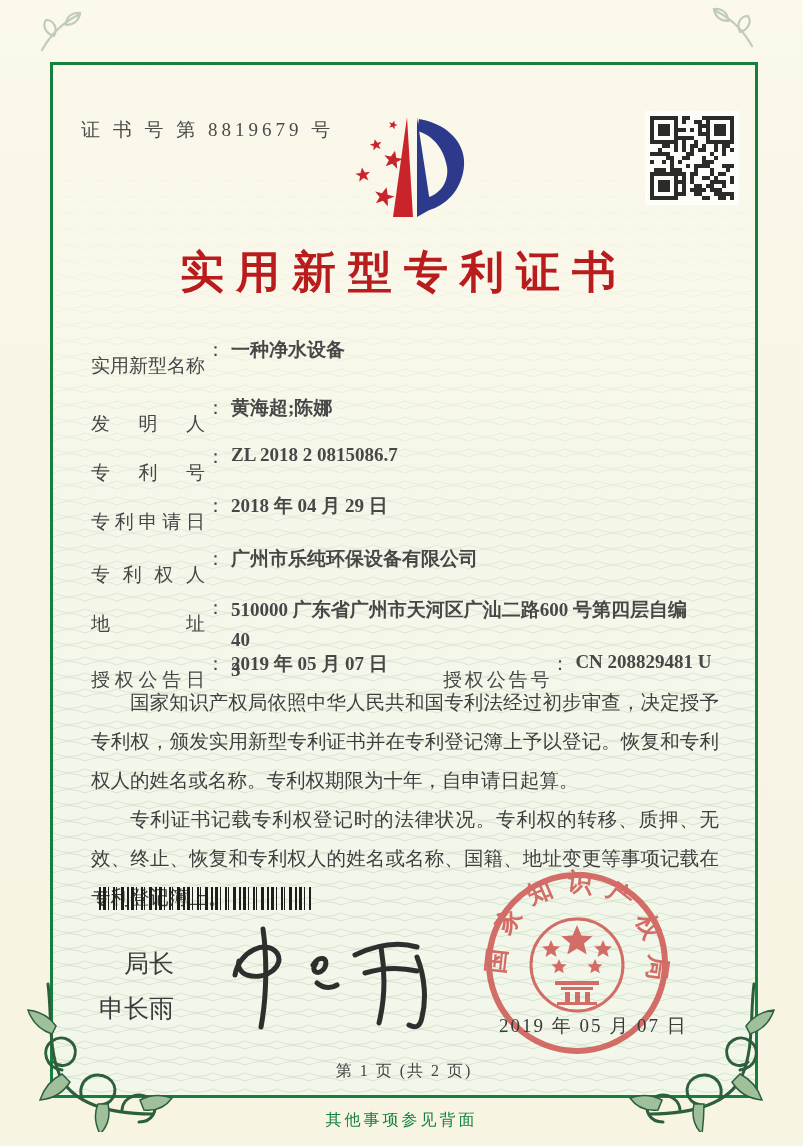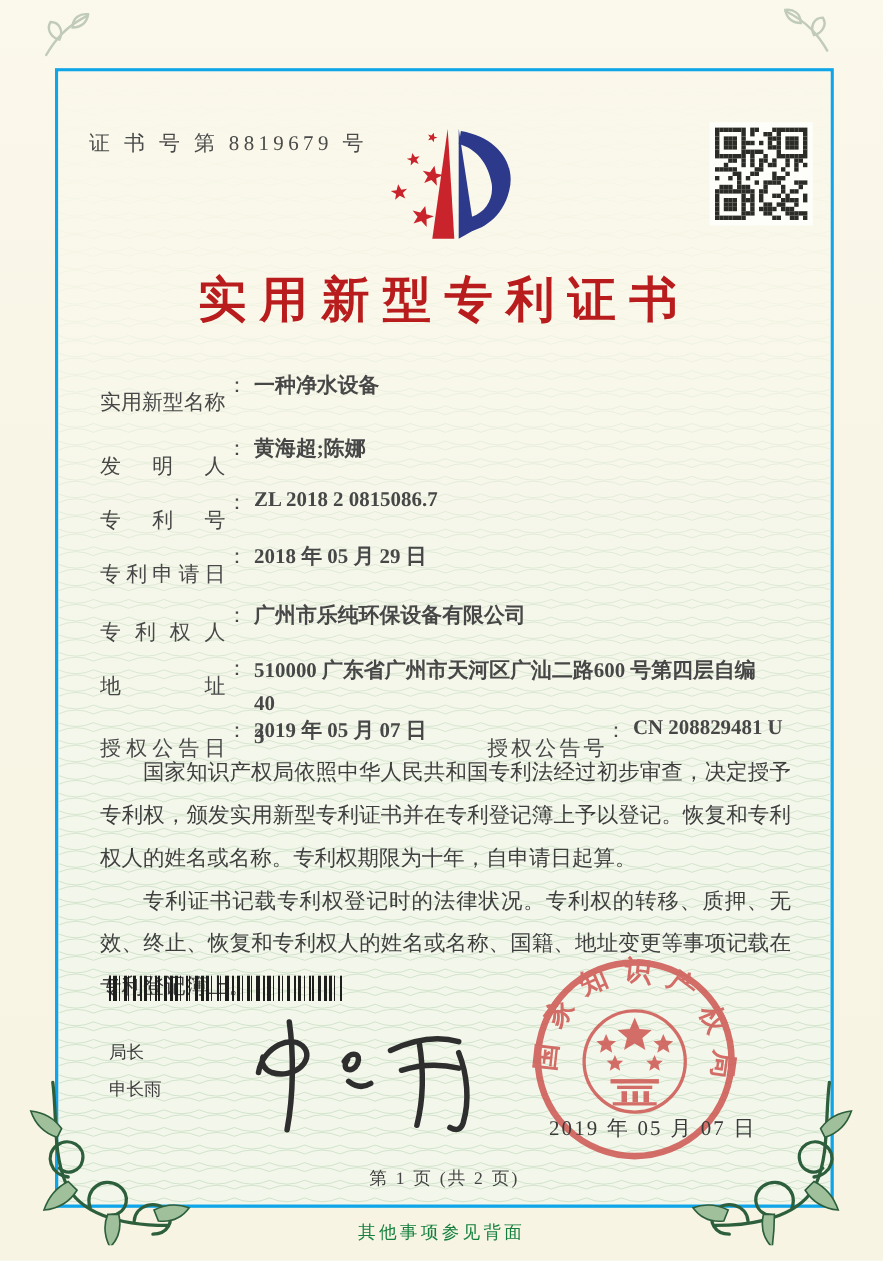--- a/index.html
+++ b/index.html
@@ -4,21 +4,21 @@
 <style>
   html,body{margin:0;padding:0;}
   body{
     width:803px;height:1146px;position:relative;overflow:hidden;
     background:linear-gradient(180deg,#fbf8ec 0%,#f8f5e6 40%,#f7f4e4 100%);
     font-family:"Liberation Serif","DejaVu Serif",serif;color:#3d3d3d;
   }
   .page{position:absolute;inset:0;}
   
   .frame{position:absolute;left:50px;top:62px;width:702px;height:1030px;
-    border:3px solid #0ea5e9;background:#f3f7eb;}
+    border:3px solid #15803d;background:#f3f7eb;}
   .guilloche{position:absolute;inset:0;z-index:0;}
   .paper-tint{position:absolute;inset:0;z-index:1;
     background:linear-gradient(180deg,rgba(251,248,234,.95) 0%,rgba(251,248,234,.8) 20%,rgba(248,246,232,.35) 45%,rgba(245,247,233,.05) 72%);}
   .content{position:absolute;inset:0;z-index:2;}
   
   .cert-no{position:absolute;left:28px;top:52px;font-size:19px;letter-spacing:4px;color:#4a4a4a;}
   .logo{position:absolute;left:288px;top:40px;}
   .qr{position:absolute;left:592px;top:46px;display:grid;
     grid-template-columns:repeat(21,4px);grid-auto-rows:4px;background:#fdfdfa;padding:5px;}
   .qc{width:4px;height:4px;} .qc.on{background:#2b2b28;}
@@ -36,22 +36,22 @@
   
   .paras{position:absolute;left:38px;top:618px;width:628px;font-size:19.5px;line-height:39px;
     text-align:justify;color:#3f3f3f;}
   .paras p{margin:0;text-indent:2em;}
   
   .barcode{position:absolute;left:46px;top:822px;width:212px;height:23px;
     background:
      repeating-linear-gradient(90deg,#1e1e1c 0 2px,transparent 2px 4px,#1e1e1c 4px 7px,transparent 7px 9px,
        #1e1e1c 9px 10px,transparent 10px 14px,#1e1e1c 14px 16px,transparent 16px 17px,
        #1e1e1c 17px 18px,transparent 18px 22px,#1e1e1c 22px 25px,transparent 25px 28px);}
-  .director{position:absolute;left:46px;top:882px;font-size:16px;color:#3c3c3c;
-    font-family:"Liberation Sans","DejaVu Sans",sans-serif;}
+  .director{position:absolute;left:46px;top:882px;font-size:25px;color:#3c3c3c;
+    font-family:"Liberation Sans","DejaVu Sans",sans-serif;text-align:right;}
   .director .name{margin-top:12px;}
   .signature{position:absolute;left:168px;top:852px;}
   .seal{position:absolute;left:424px;top:798px;opacity:.88;}
   .seal-date{position:absolute;left:446px;top:948px;font-size:19px;letter-spacing:2px;color:#3a3a3a;z-index:4;}
   .page-no{position:absolute;left:0;top:996px;width:100%;text-align:center;font-size:16px;letter-spacing:2px;color:#444;}
   .back-note{position:absolute;left:0;top:1110px;width:100%;text-align:center;
     font-size:16px;letter-spacing:3px;color:#15803d;}
   
   .flourish{position:absolute;z-index:4;}
   .fl-bl{left:22px;top:982px;}
@@ -684,21 +684,21 @@
         <div class="frow" style="top:0;">
           <span class="flabel">实用新型名称</span><span class="fcolon">：</span><span class="fvalue">一种净水设备</span>
         </div>
         <div class="frow" style="top:58px;">
           <span class="flabel">发明人</span><span class="fcolon">：</span><span class="fvalue">黄海超;陈娜</span>
         </div>
         <div class="frow" style="top:107px;">
           <span class="flabel">专利号</span><span class="fcolon">：</span><span class="fvalue">ZL 2018 2 0815086.7</span>
         </div>
         <div class="frow" style="top:156px;">
-          <span class="flabel">专利申请日</span><span class="fcolon">：</span><span class="fvalue">2018 年 05 月 29 日</span>
+          <span class="flabel">专利申请日</span><span class="fcolon">：</span><span class="fvalue">2018 年 04 月 29 日</span>
         </div>
         <div class="frow" style="top:209px;">
           <span class="flabel">专利权人</span><span class="fcolon">：</span><span class="fvalue">广州市乐纯环保设备有限公司</span>
         </div>
         <div class="frow" style="top:258px;">
           <span class="flabel">地址</span><span class="fcolon">：</span><span class="fvalue wrap">510000 广东省广州市天河区广汕二路600 号第四层自编40
 3</span>
         </div>
         <div class="frow" style="top:314px;width:640px;">
           <span class="flabel">授权公告日</span><span class="fcolon">：</span><span class="fvalue">2019 年 05 月 07 日</span>

